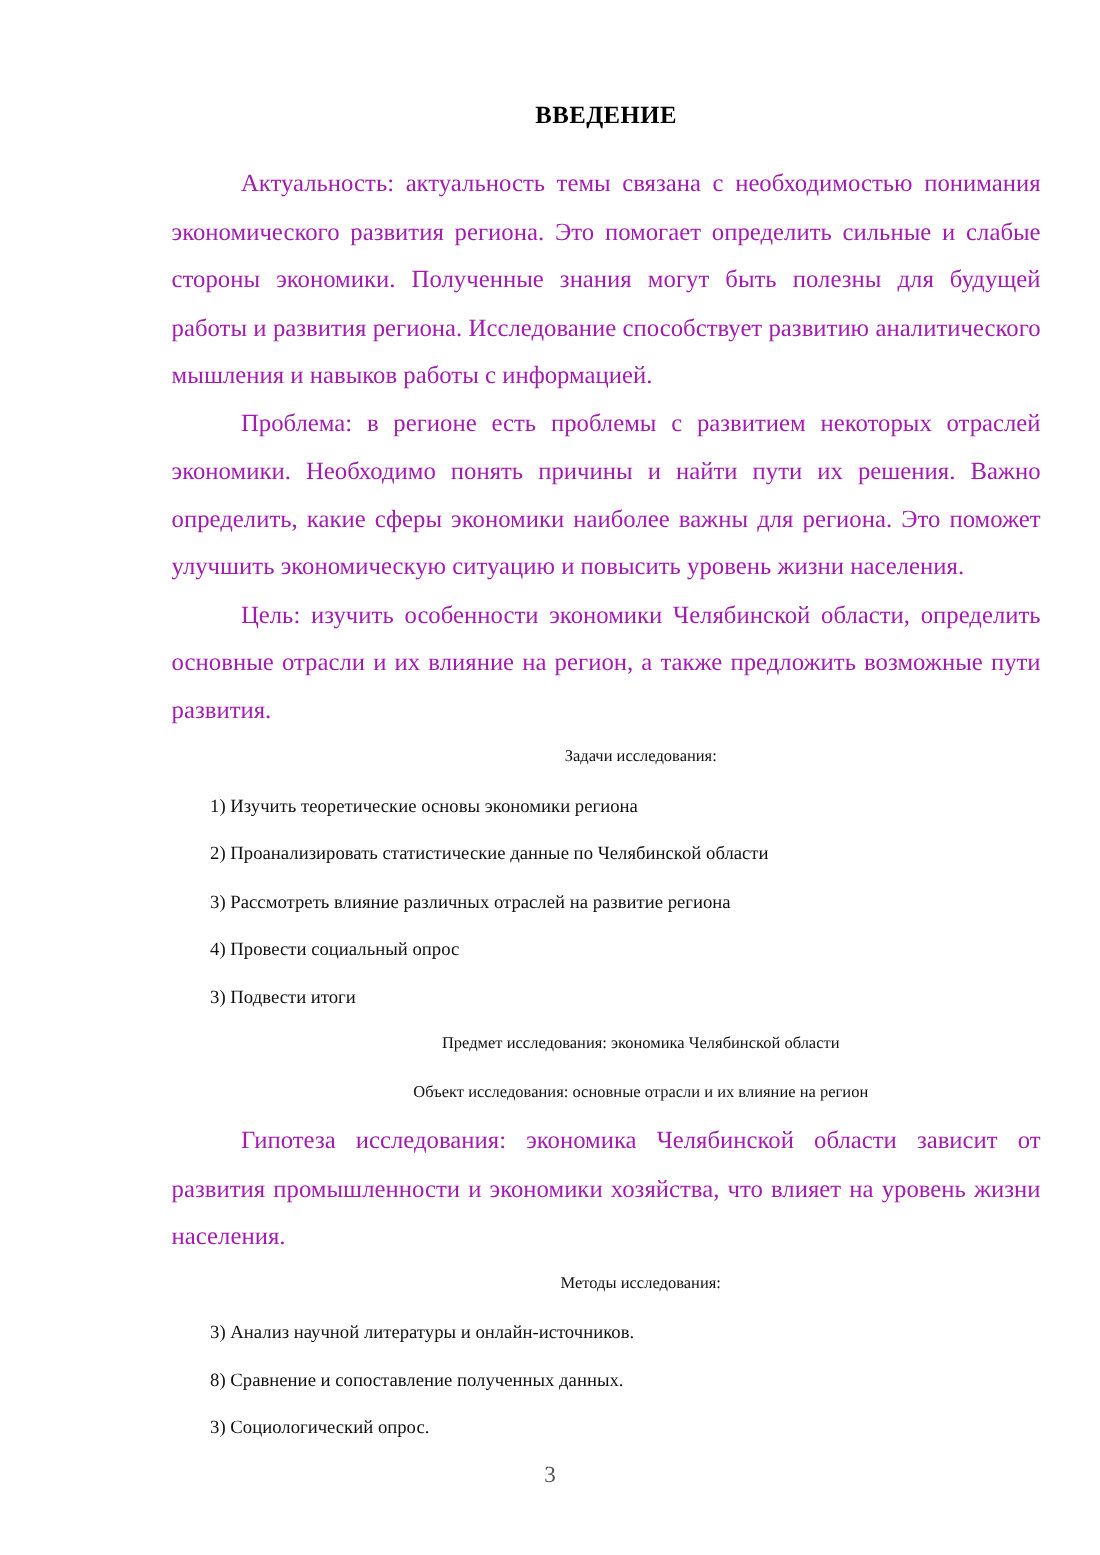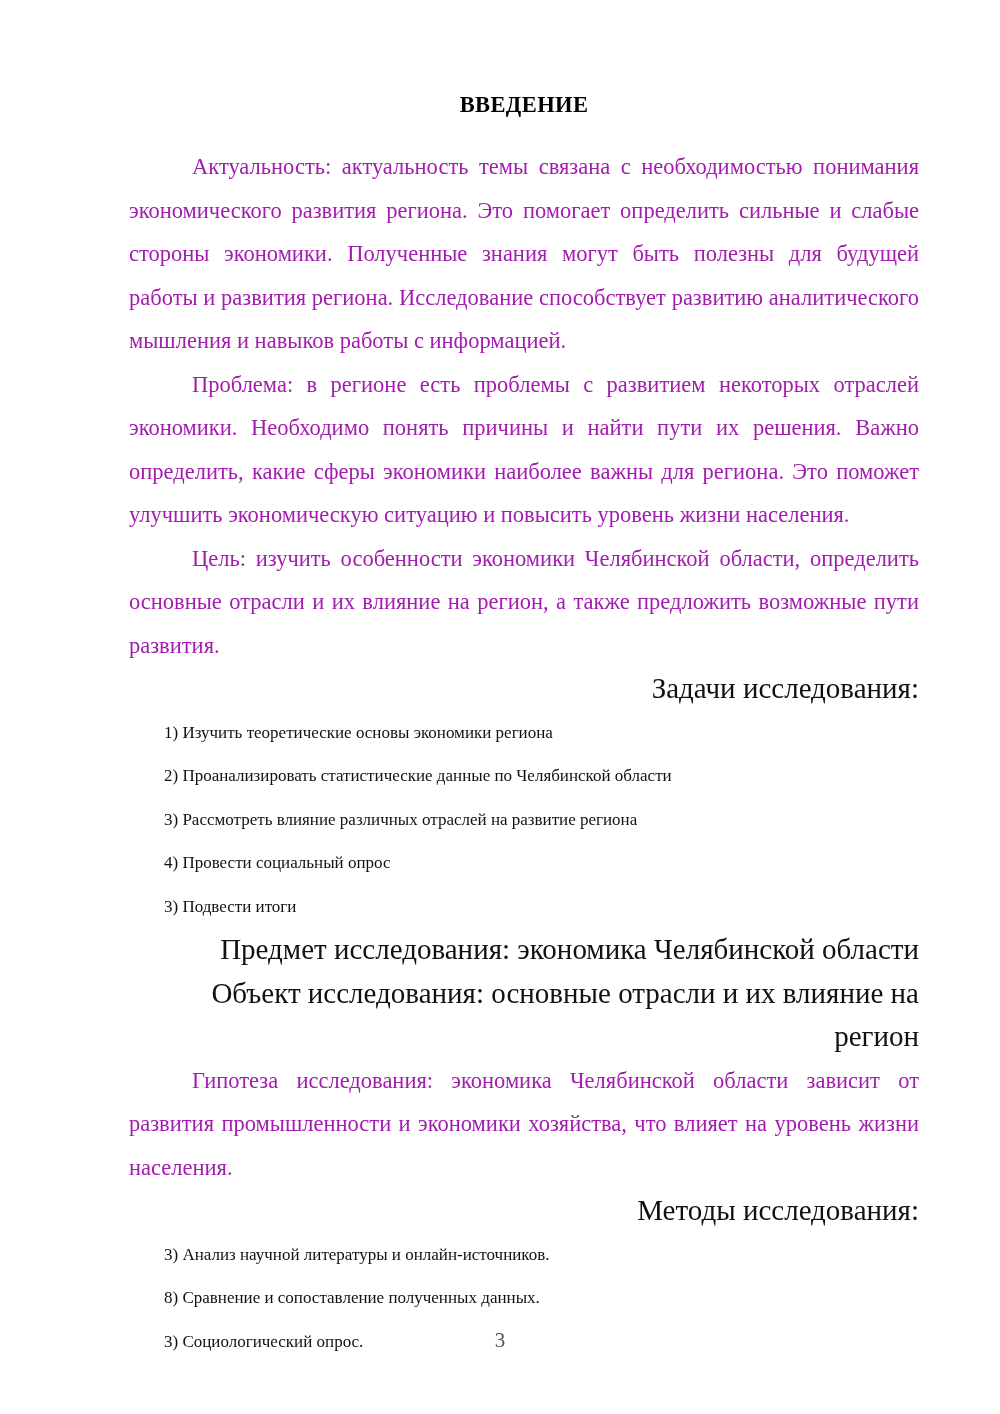--- a/index.html
+++ b/index.html
@@ -21,21 +21,21 @@
     position: absolute;
     left: 0;
     top: 0;
     width: 1000px;
     height: 1414px;
     background: #ffffff;
   }
 
   .content {
     position: absolute;
-    left: 129px;
+    left: 156px;
     top: 88px;
     width: 790px;
   }
 
   .doc-title {
     font-size: 22.5px;
     font-weight: bold;
     text-align: center;
     letter-spacing: 0.4px;
     margin: 0 0 0 0;
@@ -54,25 +54,25 @@
     text-align-last: left;
     text-justify: inter-word;
     margin: 0;
     text-indent: 63px;
     color: #a21caf;
     hyphens: none;
   }
 
   
   p.line-indent {
-    font-size: 29px;
+    font-size: 15px;
     line-height: 43.5px;
     margin: 0;
     padding-left: 63px;
-    text-align: right;
+    text-align: center;
     color: #111111;
   }
 
   
   p.list-item {
     font-size: 17px;
     line-height: 43.5px;
     margin: 0;
     padding-left: 35px;
     text-align: left;

